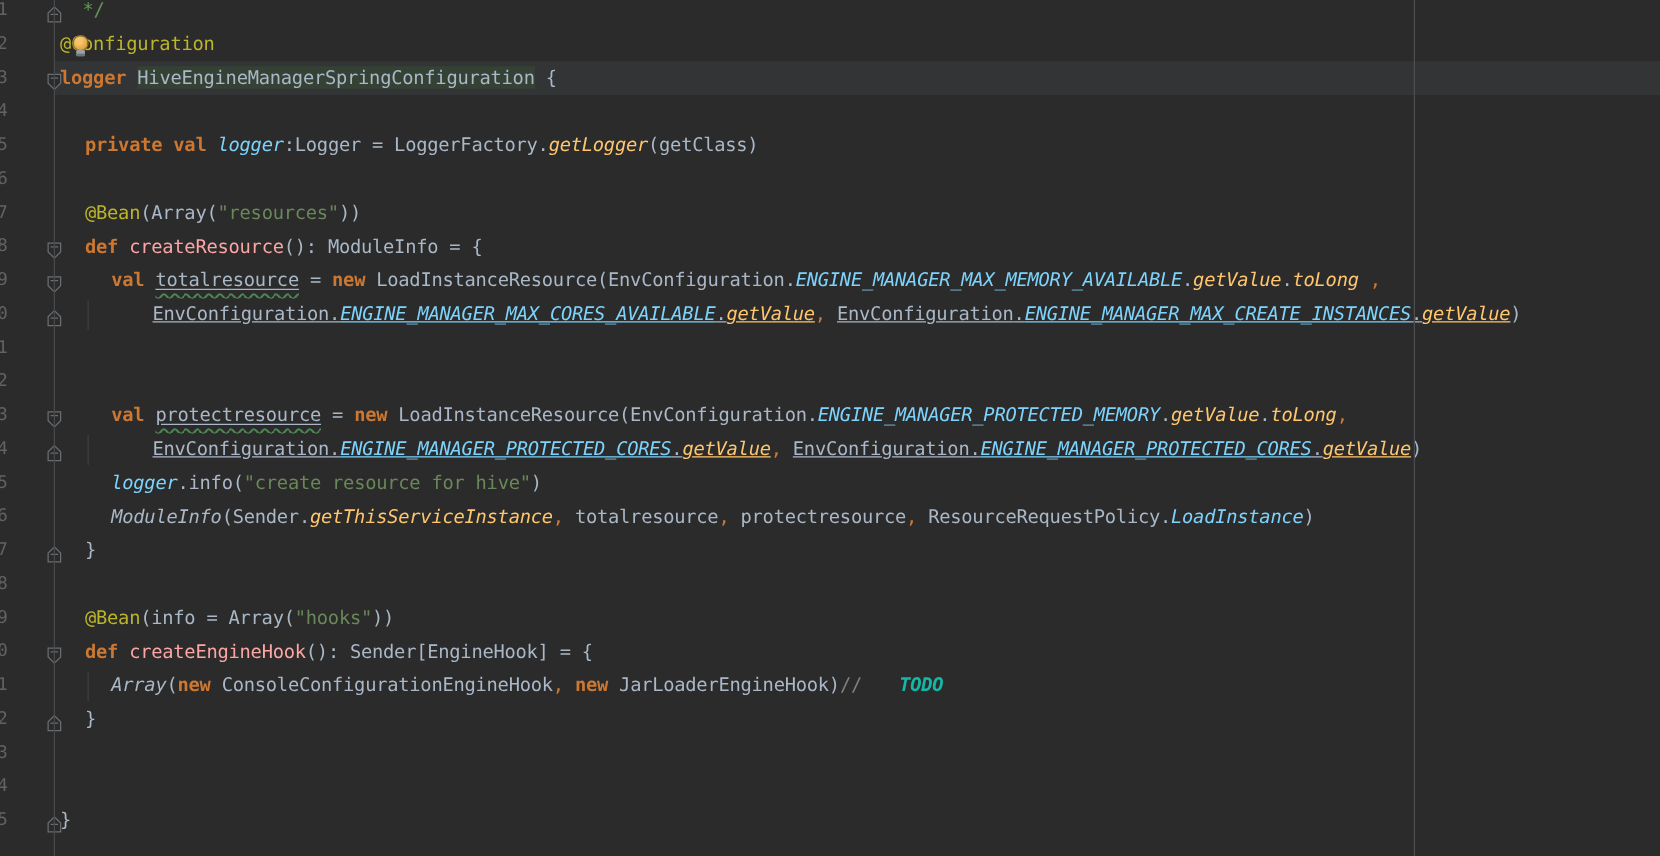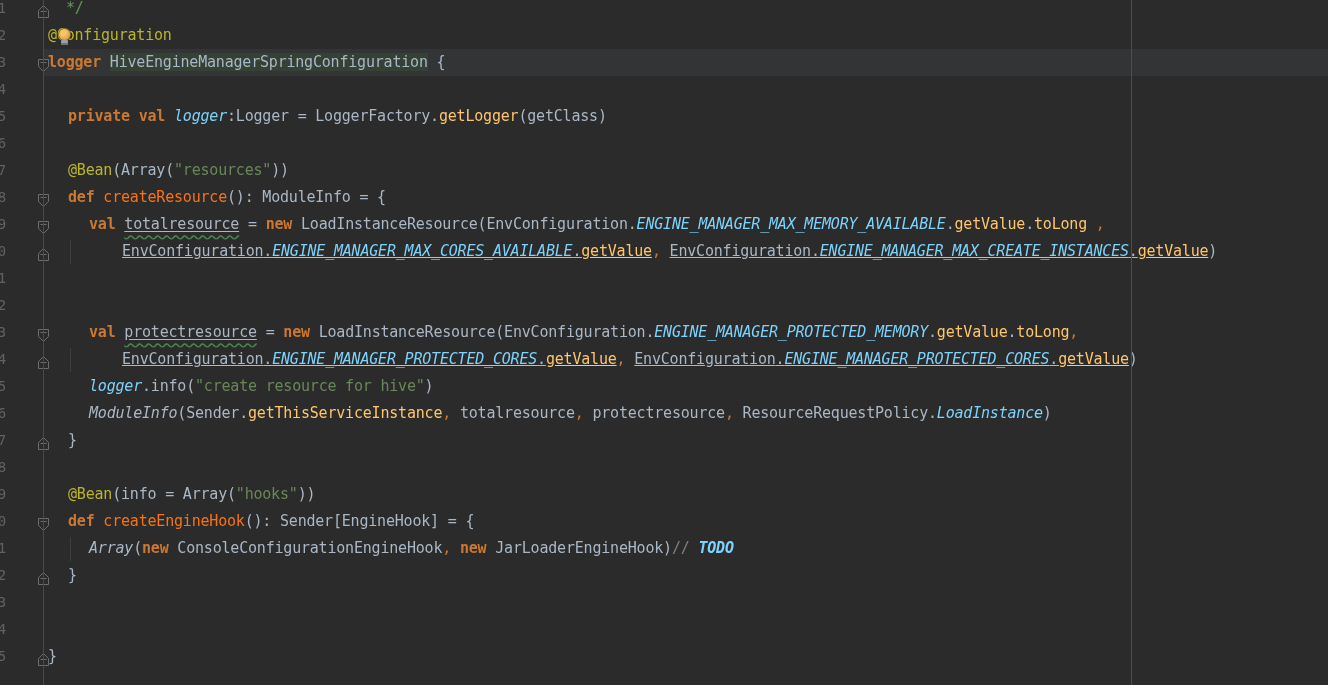--- a/index.html
+++ b/index.html
@@ -12,27 +12,27 @@
   .row{position:absolute;left:0;right:0;height:27px;line-height:27px;white-space:pre;z-index:1;}
   .row.current{background:linear-gradient(to right, rgba(0,0,0,0) 44px, #323436 44px);}
   .lnum{position:absolute;left:-14px;width:20px;text-align:right;color:#606366;font-size:14px;}
   .fold{position:absolute;left:37px;top:6px;width:13px;height:15px;z-index:4;}
   .codeline{position:absolute;left:48px;top:0;height:27px;}
   
   .s-kw{color:#CC7832;font-weight:bold;}
   .s-ann{color:#BBB529;}
   .s-str{color:#6A8759;}
   .s-field{color:#7dd3fc;font-style:italic;}
-  .s-meth{color:#FFC66D;}
-  .s-fn{color:#f97316;}
+  .s-meth{color:#FFC66D;font-style:italic;}
+  .s-fn{color:#fca5a5;}
   .s-plain{color:#A9B7C6;}
   .s-iplain{color:#A9B7C6;font-style:italic;}
   .s-comma{color:#CC7832;}
   .s-comment{color:#808080;}
-  .s-todo{color:#7dd3fc;font-weight:bold;font-style:italic;}
+  .s-todo{color:#14b8a6;font-weight:bold;font-style:italic;margin-left:21px;}
   .s-doc{color:#629755;}
   .u{text-decoration:underline;}
   .wavy{text-decoration:underline wavy #4C8653;text-underline-offset:5px;}
   .wavy .u{text-decoration:underline;text-underline-offset:2px;}
   .hl{background:#344134;}
   
   .gutter-line{position:absolute;top:0;bottom:0;width:1px;background:#47494B;z-index:2;}
   .margin-line{position:absolute;top:0;bottom:0;width:1px;background:#4B4E50;z-index:2;}
   .guide{position:absolute;width:1px;background:#3C3F41;z-index:1;}
   

